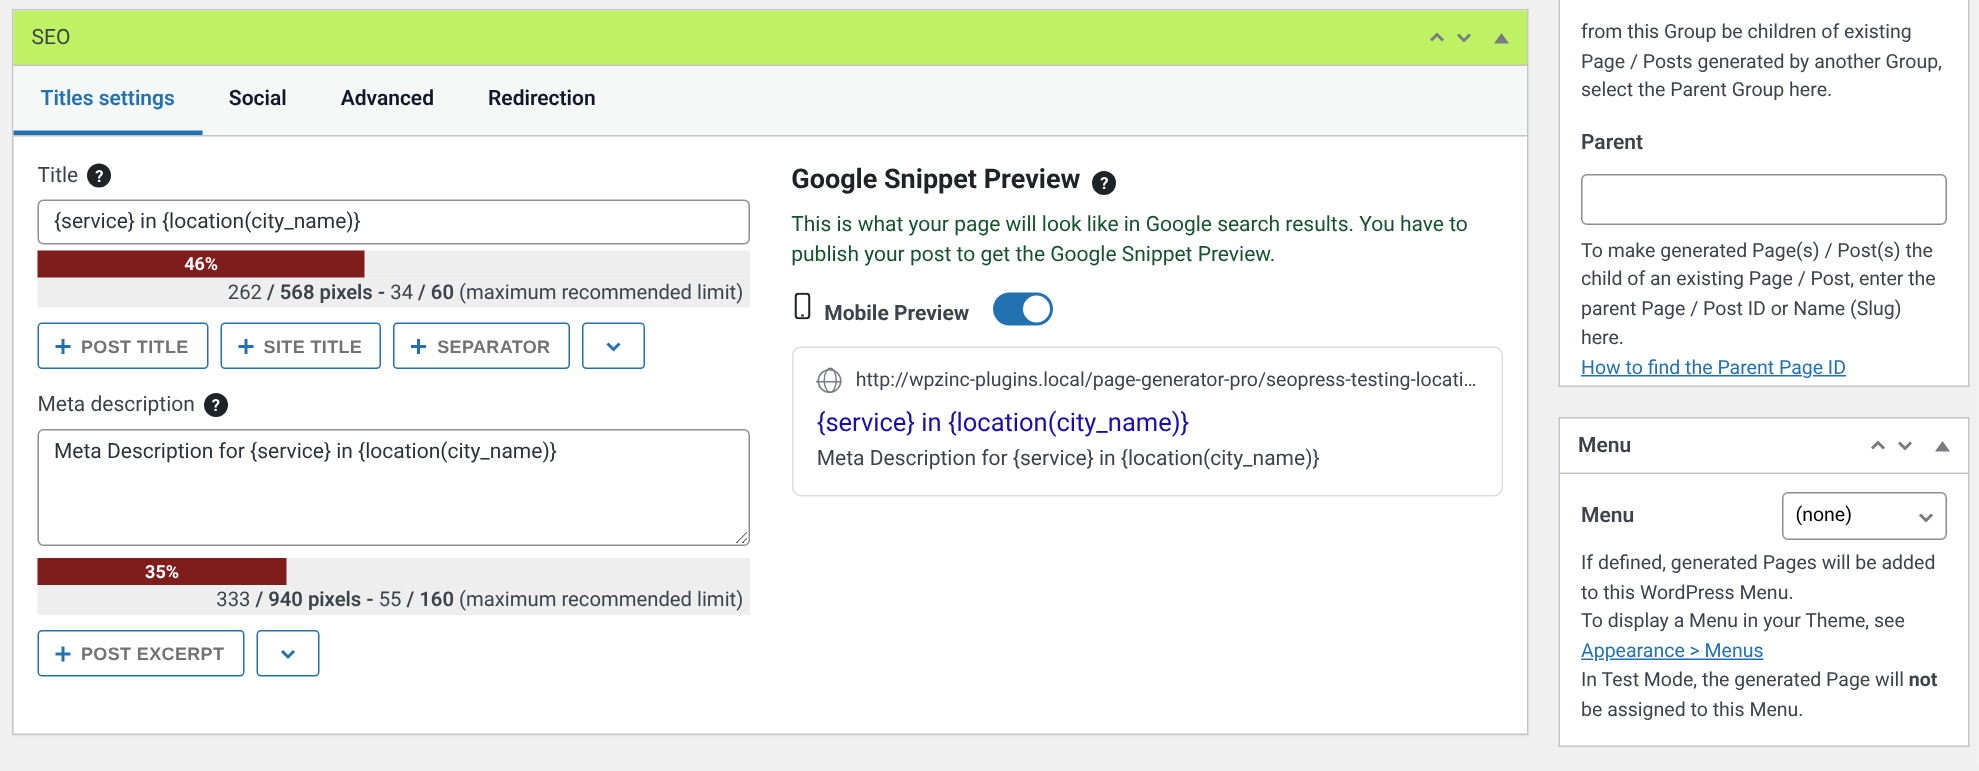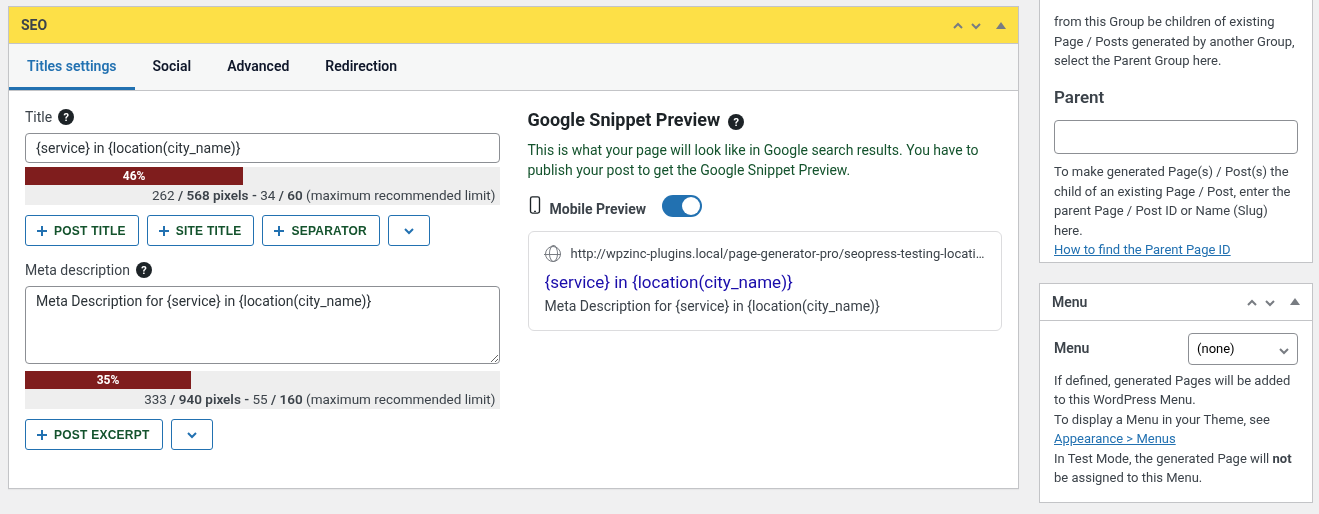--- a/index.html
+++ b/index.html
@@ -19,25 +19,25 @@
 
   .panel {
     background: #fff;
     border: 1px solid #c3c4c7;
     box-shadow: 0 1px 1px rgba(0,0,0,.04);
     margin-bottom: 20px;
   }
   .panel-header {
     border-bottom: 1px solid #c3c4c7;
     font-size: 14px;
-    font-weight: 700;
+    font-weight: 400;
     padding: 10px 12px;
     display: flex;
     align-items: center;
-    background: #fde047;
+    background: #bef264;
     position: relative;
   }
   .panel-header .spacer { flex: 1; }
   .panel-toggle { display: inline-flex; gap: 6px; align-items: center; color: #787c82; }
   .chev { width: 12px; height: 12px; display: inline-block; }
   .chev svg { width: 12px; height: 12px; stroke: #787c82; stroke-width: 2; fill: none; }
   .tri-up {
     width: 0; height: 0;
     border-left: 5px solid transparent;
     border-right: 5px solid transparent;
@@ -102,21 +102,21 @@
   }
   .limit-text {
     text-align: right; font-size: 13.5px; color: #3c434a;
     background: #eee; padding: 2px 4px 2px 0;
   }
   .limit-text b { font-weight: 600; }
 
   .btn-row { display: flex; gap: 8px; margin-top: 10px; }
   .btn {
     border: 1px solid #2271b1;
-    color: #14532d;
+    color: #737373;
     background: #fff;
     padding: 8px 12px 7px 10px;
     font-size: 12px;
     font-weight: 600;
     border-radius: 3px;
     display: inline-flex; align-items: center; gap: 6px;
     cursor: pointer;
     letter-spacing: .02em;
   }
   .btn.icononly { padding: 6px 14px; }
@@ -166,21 +166,21 @@
   
   .side-panel-fragment {
     background: #fff;
     border: 1px solid #c3c4c7;
     border-top: none;
     padding: 12px 14px 2px;
     margin-bottom: 20px;
     font-size: 13px;
     line-height: 1.5;
   }
-  .side-label { font-weight: 600; font-size: 17px; margin-bottom: 10px; }
+  .side-label { font-weight: 600; font-size: 14px; margin-bottom: 10px; }
   .side-input {
     width: 100%; border: 1px solid #8c8f94; border-radius: 4px; height: 34px;
     padding: 4px 8px; font: inherit;
   }
   .side-select-row { display: flex; align-items: center; justify-content: space-between; margin-bottom: 6px; }
   .side-select {
     border: 1px solid #8c8f94; border-radius: 4px; height: 32px; padding: 3px 28px 3px 8px;
     font: inherit; background: #fff; appearance: none; position: relative;
     min-width: 110px;
   }

